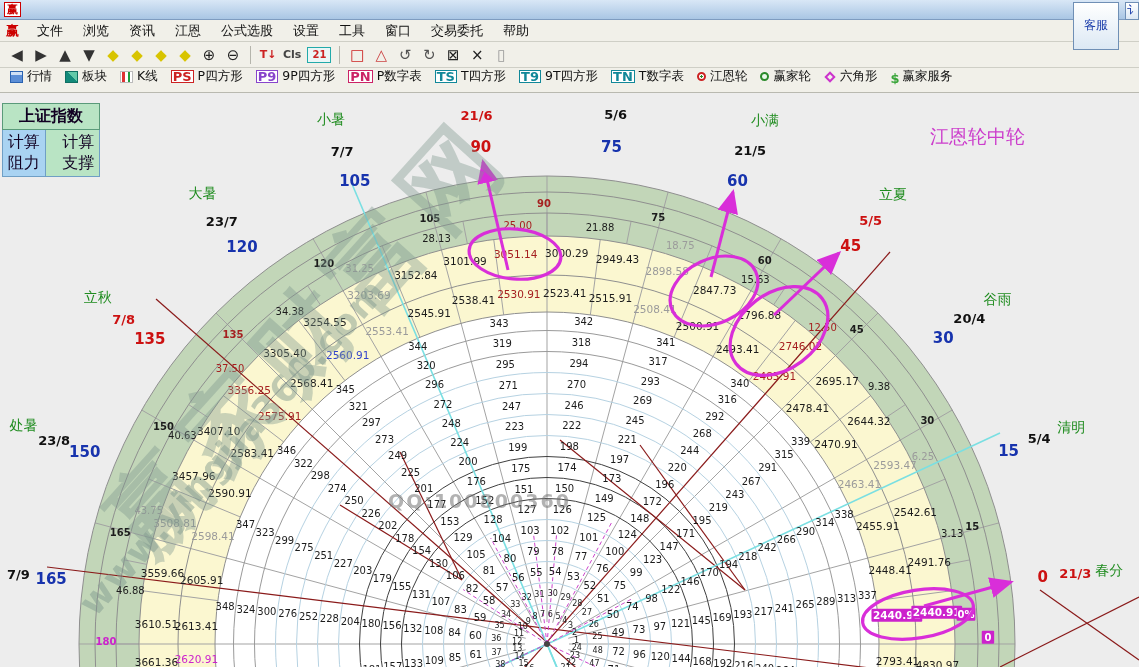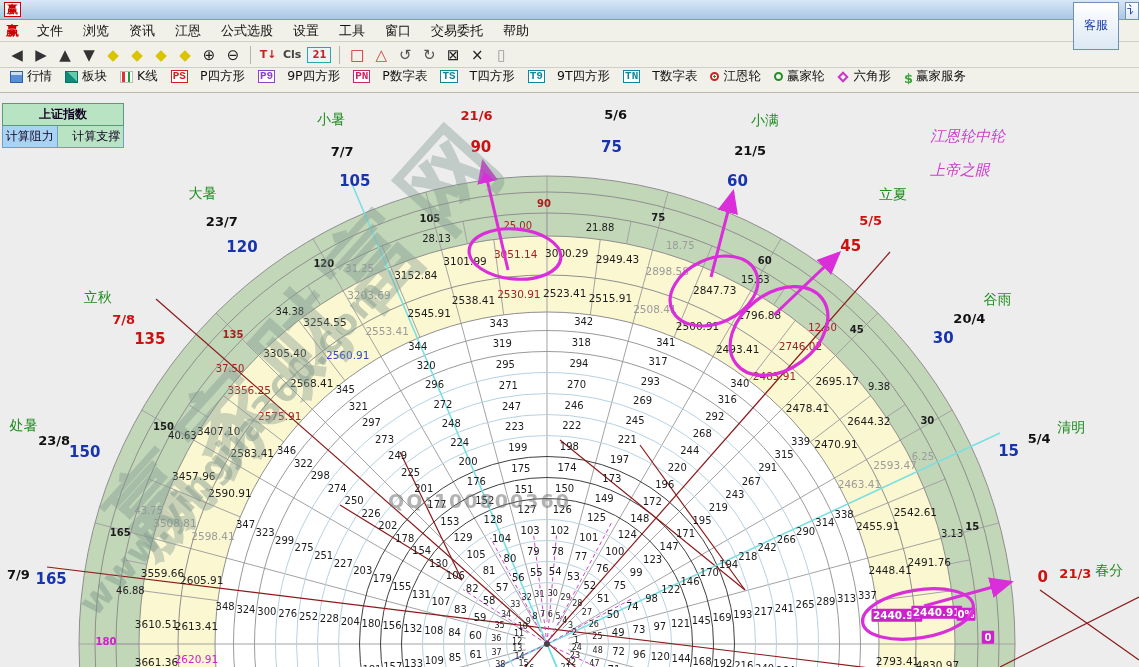--- a/index.html
+++ b/index.html
@@ -21,31 +21,31 @@
   .ribbon{height:25px;background:#f1f0e9;border-bottom:1px solid #b9b9b0;display:flex;align-items:flex-start;padding:0 10px;box-sizing:border-box;}
   .ritem{display:flex;align-items:center;margin-right:13px;font-size:12.5px;color:#111;cursor:default;white-space:nowrap;}
   .ic{width:13px;height:12px;display:inline-block;margin-right:4px;box-sizing:border-box;}
   .ic-grid{background:#5b8ed6;border:1px solid #2a62b0;box-shadow:inset 0 3px 0 #cfe0f5;}
   .ic-blocks{background:linear-gradient(45deg,#128a7a 55%,#62c9a9 55%);border:1px solid #0f6f63;}
   .ic-candle{background:linear-gradient(90deg,#fff 12%,#d33 12% 36%,#fff 36% 60%,#1b9b3a 60% 84%,#fff 84%);border:1px solid #bbb;}
   .ic-wheel{border:2px solid #c22;border-radius:50%;width:9px;height:9px;background:radial-gradient(#2a8a2a 35%,#fff 40%);}
   .ic-bigwheel{border:2px solid #2a8a2a;border-radius:50%;width:9px;height:9px;background:#eaf8ea;}
   .ic-hex{width:8px;height:8px;border:2px solid #c3c;transform:rotate(45deg);margin:0 6px 0 2px;}
   .ic-dollar{color:#3aa53a;font-weight:bold;width:auto;margin-right:3px;font-size:13px;}
-  .badge{font-size:11px;font-weight:bold;border:1px solid currentColor;padding:0 1px;margin-right:12px;line-height:11px;background:#fff;font-family:Liberation Mono, monospace;}
+  .badge{font-size:13px;font-weight:bold;border:1px solid currentColor;padding:0 1px;margin-right:4px;line-height:11px;background:#fff;}
   .chart{position:relative;width:1139px;height:574px;background:#ededed;overflow:hidden;}
   .chart svg{position:absolute;left:0;top:0;}
-  .panel{position:absolute;left:2px;top:10px;width:122px;z-index:5;font-size:12px;font-family:Liberation Mono, monospace;}
+  .panel{position:absolute;left:2px;top:10px;width:98px;z-index:5;font-size:16px;font-family:Liberation Mono, monospace;}
   .panel .phead{background:#b9e4c4;border:1px solid #5a9a7a;text-align:center;color:#102;padding:2px 0;font-weight:bold;}
   .panel .prow{background:#a9d3f2;border:1px solid #6f9fc5;border-top:none;color:#c22;padding:2px 1px 2px 2px;white-space:nowrap;overflow:hidden;}
   .panel .pbtns{display:flex;}
   .panel .pbtn{flex:1;text-align:center;padding:2px 0;border:1px solid #6f9fc5;border-top:none;color:#102;}
   .panel .pbtn.blue{background:#a9d3f2;}
   .panel .pbtn.green{background:#b9e4c4;border-left:none;padding-left:12px;}
-  .note{position:absolute;left:930px;top:26px;z-index:6;font-size:15px;line-height:34px;color:#cc3dcc;white-space:nowrap;font-style:italic;}
+  .note{position:absolute;left:930px;top:26px;z-index:6;font-size:19px;line-height:34px;color:#cc3dcc;white-space:nowrap;}
 </style>
 </head>
 <body>
 
 <div class="titlebar">
   <span class="applogo">赢</span>
   <span class="winbtns">
     <span class="winbtn">客服</span>
     <span class="winbtn partial">讠</span>
   </span>
@@ -637,15 +637,14 @@
   <div class="panel">
     <div class="phead">上证指数</div>
     <div class="pbtns">
         <div class="pbtn blue">计算阻力</div>
         <div class="pbtn green">计算支撑</div>
       </div>
   </div>
 
   <div class="note" style="color: rgb(204, 61, 204);">
       <div>江恩轮中轮</div>
-      <div>上帝之眼</div>
     </div>
 </div>
 
 </body></html>

